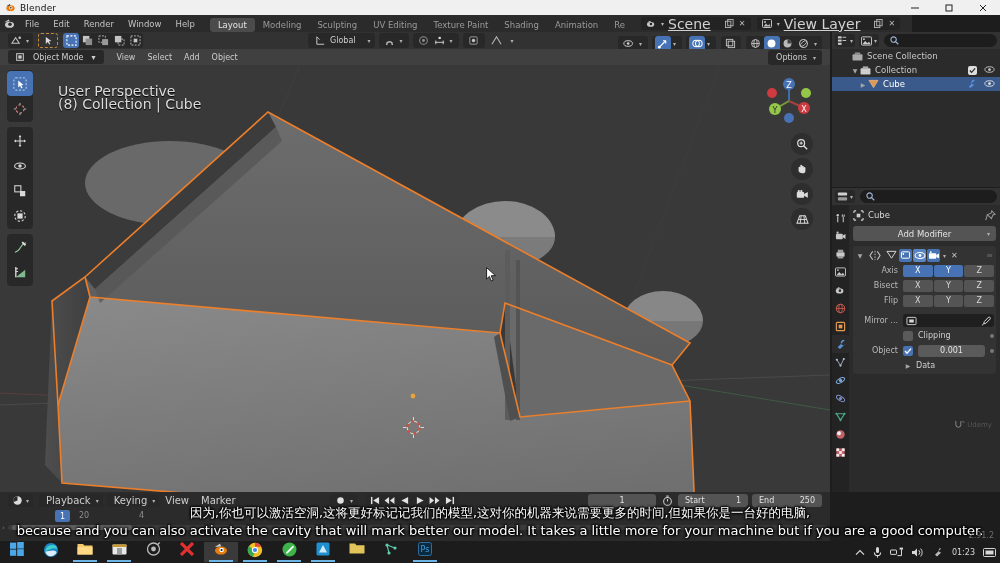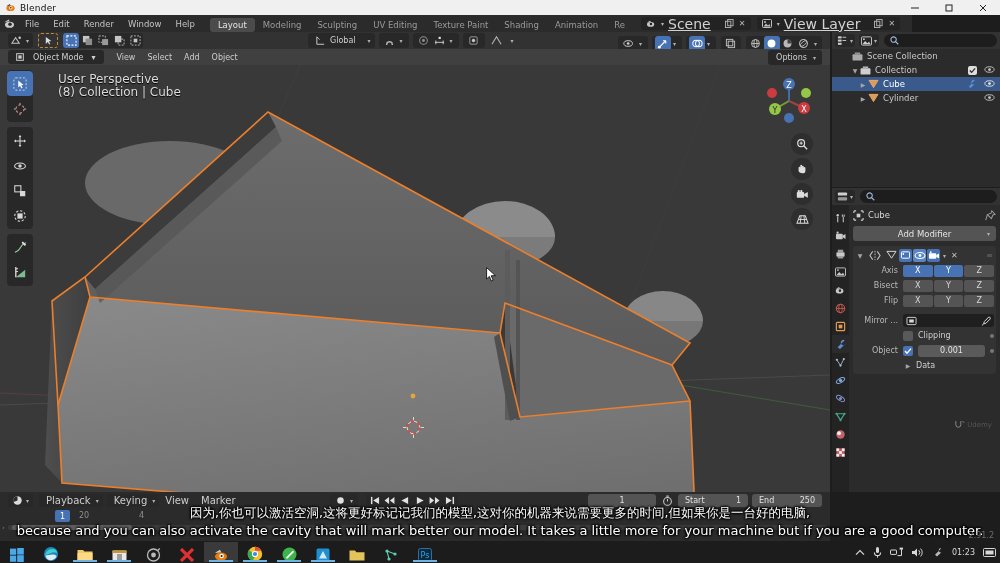--- a/index.html
+++ b/index.html
@@ -40,21 +40,21 @@
   .hbtn { width:16px; height:15px; display:flex; align-items:center; justify-content:center; }
   .hbtn.on { background:#4772b3; border-radius:3px; }
   .modedrop { display:flex; align-items:center; height:14px; background:#282828;
     border-radius:3px; padding:0 4px; }
   .modedrop span { font-size:8px; color:#d0d0d0; margin:0 5px 0 3px; }
   .hmenu { font-size:8px; color:#cdcdcd; padding:0 6px; }
 
   
   .viewport { position:absolute; left:0; top:65px; width:830px; height:427px;
     background:#393939; overflow:hidden; }
-  .vp-text { position:absolute; left:58px; top:8px; font-size:12px; color:#dcdcdc;
+  .vp-text { position:absolute; left:58px; top:20px; font-size:14px; color:#dcdcdc;
     line-height:13px; text-shadow:0 1px 1px #000; }
 
   
   .tools { position:absolute; left:7px; top:5px; width:26px; }
   .tgrp { background:#282828; border-radius:4px; margin-bottom:5px; padding:1px 0;}
   .tool { width:26px; height:25px; display:flex; align-items:center; justify-content:center;
     border-radius:4px; }
   .tool.on { background:#4772b3; }
 
   
@@ -122,21 +122,21 @@
   .subs { position:absolute; left:0; top:505px; width:1000px; text-align:center; }
   .sub-zh { font-size:12.5px; color:#fff; font-family:"DejaVu Sans", sans-serif;
     text-shadow:1px 1px 2px #000, -1px -1px 2px #000, 1px -1px 2px #000, -1px 1px 2px #000; }
   .sub-en { font-size:13px; color:#fff; margin-top:1px;
     text-shadow:1px 1px 2px #000, -1px -1px 2px #000, 1px -1px 2px #000, -1px 1px 2px #000; }
   .blver { position:absolute; right:6px; top:531px; font-size:8px; color:#6e6e6e; }
 
   
   .taskbar { position:absolute; left:0; top:541px; width:1000px; height:22px;
     background:#1c1c1c; display:flex; align-items:center; }
-  .tbicon { width:34px; height:20px; display:flex; align-items:flex-end; justify-content:center;
+  .tbicon { width:34px; height:20px; display:flex; align-items:flex-start; justify-content:center;
     position:relative; }
   .tbicon.act::after { content:''; position:absolute; bottom:0; left:5px; right:5px;
     height:2px; background:#6cb4e4; }
   .tray { position:absolute; right:4px; top:0; height:22px; display:flex; align-items:center;
     gap:8px; font-size:8px; color:#d8d8d8; }
   svg { display:block; }
 </style>
 </head>
 <body>
 
@@ -815,35 +815,20 @@
             </svg>
         </span>
         <span class="ol-eye">
           <svg width="11" height="9" viewBox="0 0 12 9">
               <ellipse cx="6" cy="4.5" rx="5" ry="3" fill="none" stroke="#e6e6e6" stroke-width="1"></ellipse>
               <circle cx="6" cy="4.5" r="1.5" fill="#e6e6e6"></circle>
             </svg>
         </span>
       </div>
 
-      <div class="ol-row" style="padding-left:26px;">
-        <span class="arrow">▶</span>
-        <span style="margin-right:4px;">
-          <svg width="11" height="10" viewBox="0 0 12 11">
-              <path d="M1 1.5 L11 1.5 L6 9.5 Z" fill="#e09a55" stroke="#f0b878" stroke-width="0.8"></path>
-            </svg>
-        </span>
-        <span>Cylinder</span>
-        <span class="ol-eye">
-          <svg width="11" height="9" viewBox="0 0 12 9">
-              <ellipse cx="6" cy="4.5" rx="5" ry="3" fill="none" stroke="#c9c9c9" stroke-width="1"></ellipse>
-              <circle cx="6" cy="4.5" r="1.5" fill="#c9c9c9"></circle>
-            </svg>
-        </span>
-      </div>
     </div>
   </div>
 
   <div class="props">
     <div class="props-head">
       <div class="tlfield" style="padding:0 2px;">
         <svg width="11" height="11" viewBox="0 0 12 12">
             <rect x="1" y="1.5" width="10" height="3.5" rx="1" fill="#cfcfcf"></rect>
             <rect x="1" y="6.8" width="10" height="3.5" rx="1" fill="#9a9a9a"></rect>
           </svg>

